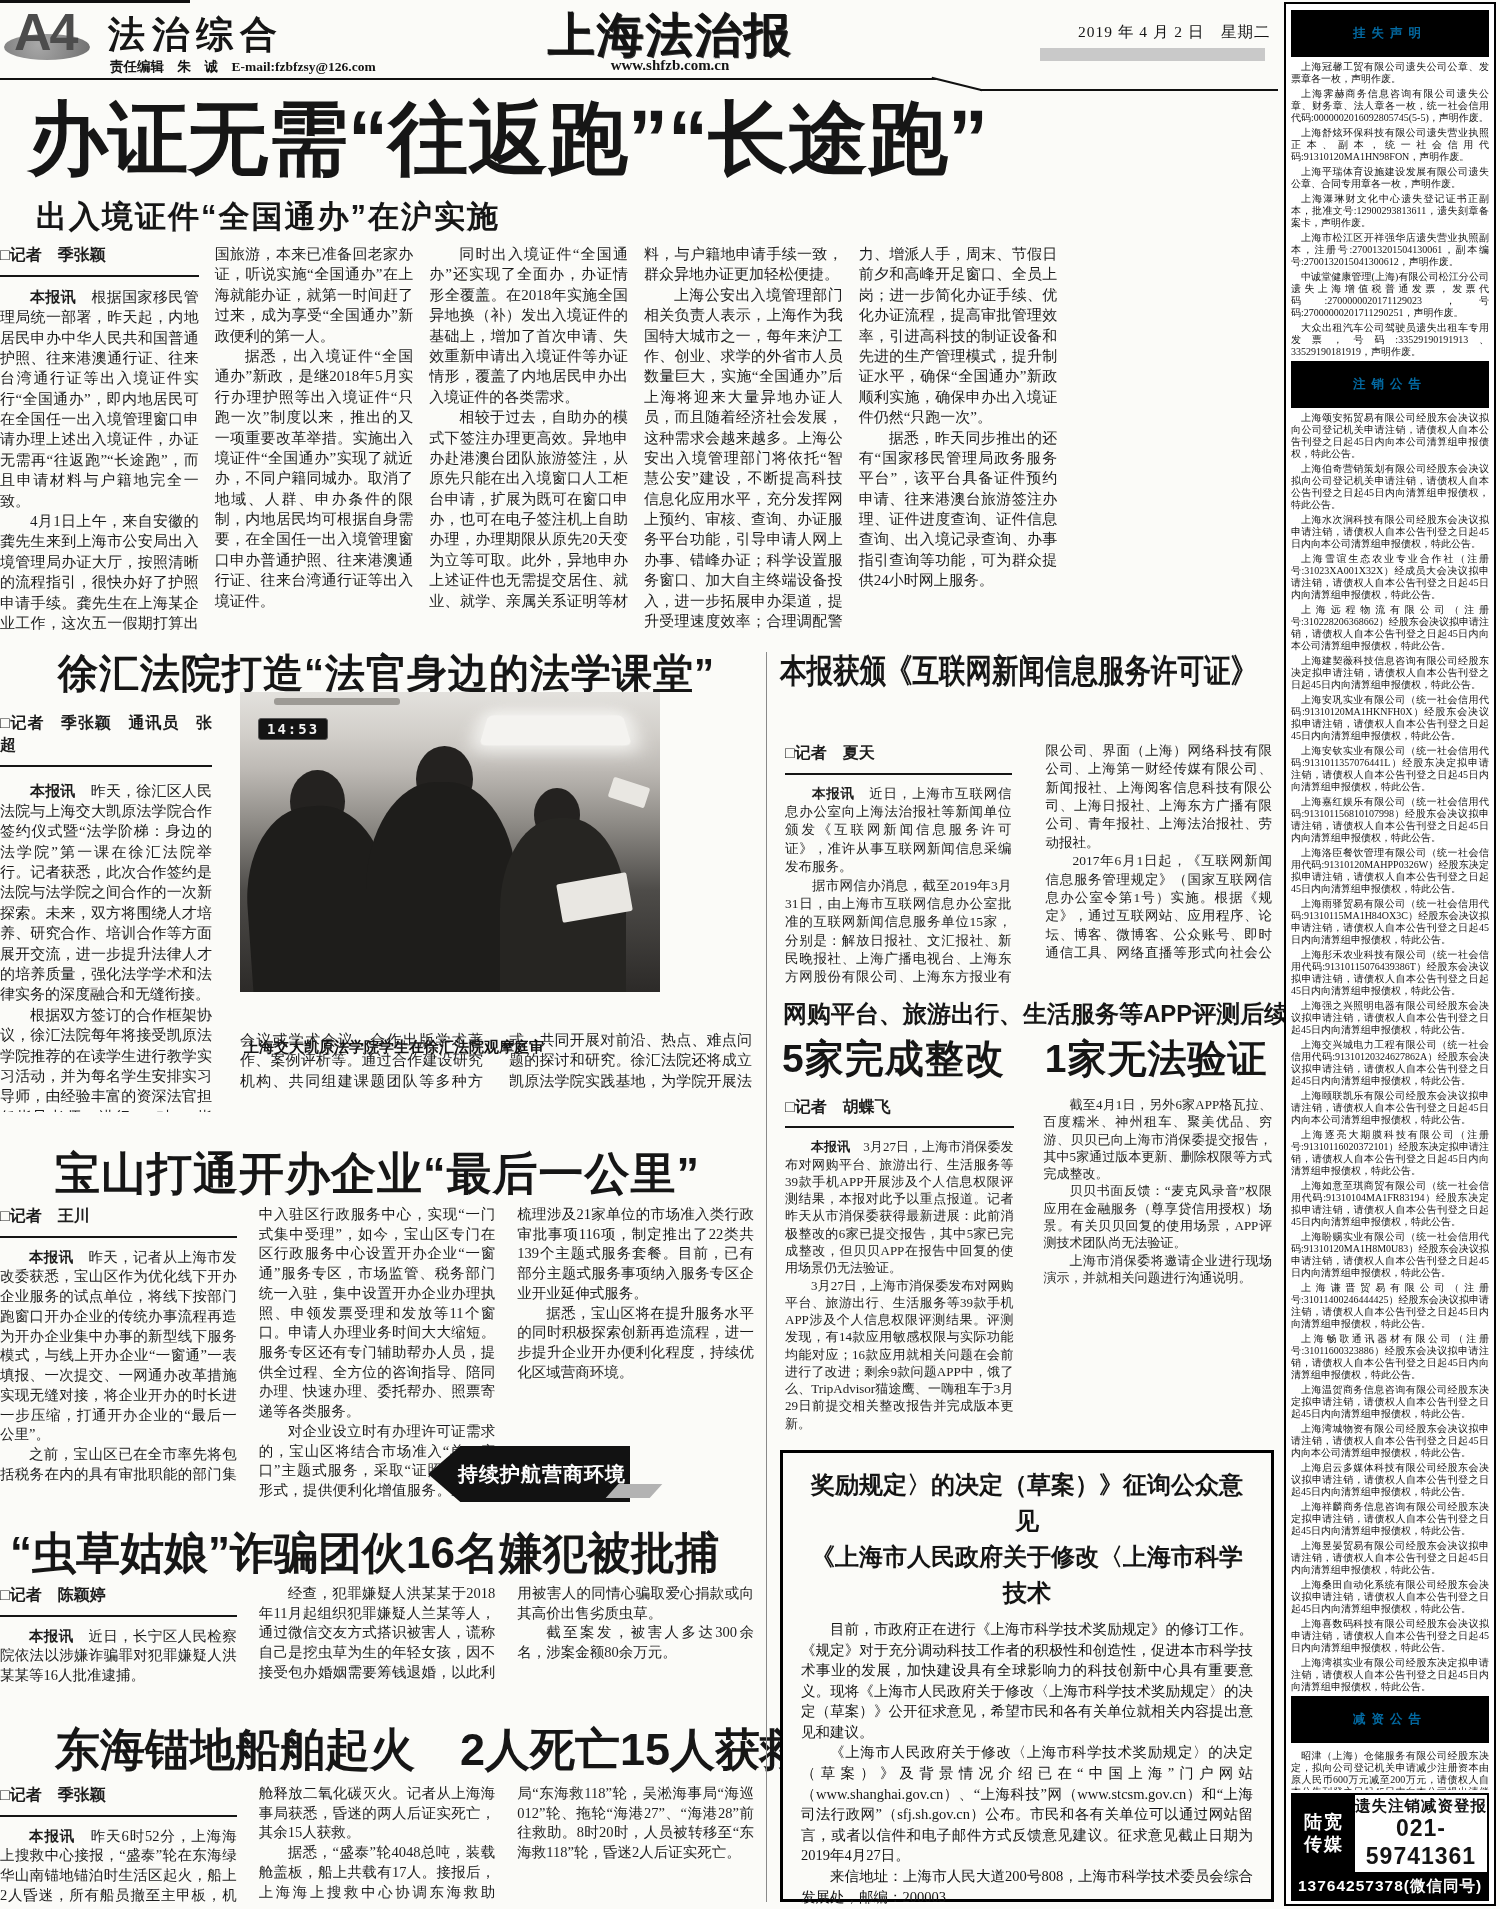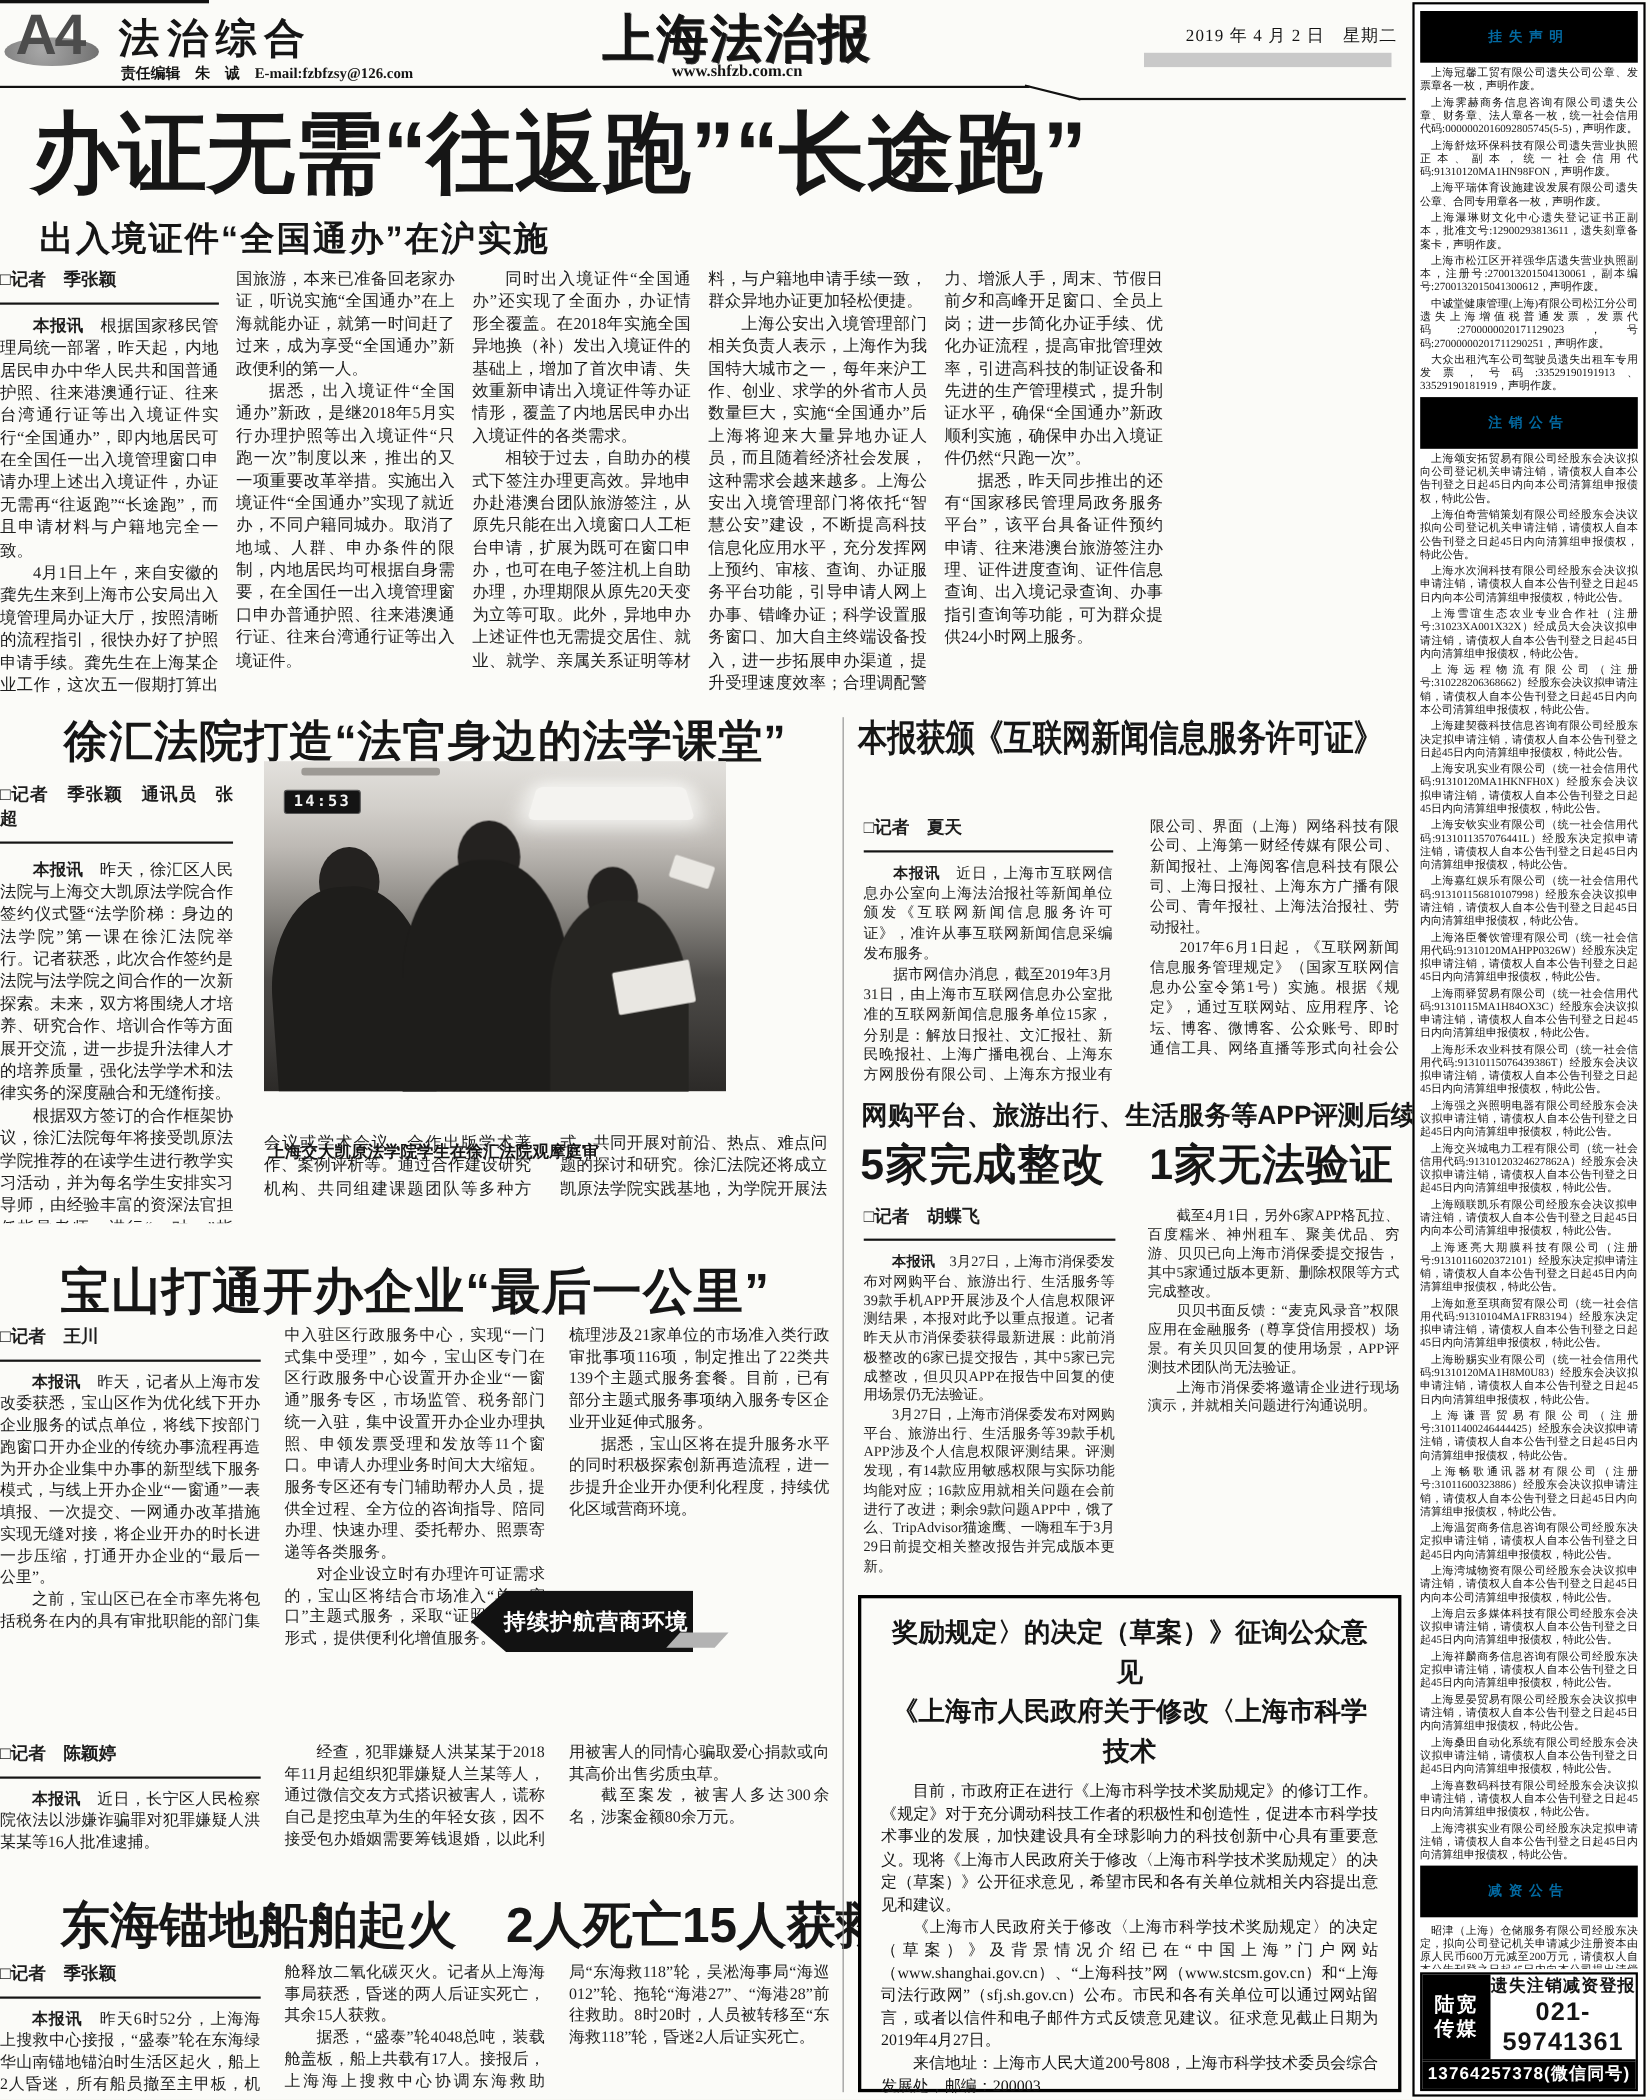--- a/index.html
+++ b/index.html
@@ -200,20 +200,21 @@
         <p>之前，宝山区已在全市率先将包括税务在内的具有审批职能的部门集中入驻区行政服务中心，实现“一门式集中受理”，如今，宝山区专门在区行政服务中心设置开办企业“一窗通”服务专区，市场监管、税务部门统一入驻，集中设置开办企业办理执照、申领发票受理和发放等11个窗口。申请人办理业务时间大大缩短。服务专区还有专门辅助帮办人员，提供全过程、全方位的咨询指导、陪同办理、快速办理、委托帮办、照票寄递等各类服务。</p>
         <p>对企业设立时有办理许可证需求的，宝山区将结合市场准入“单一窗口”主题式服务，采取“证照同办”的形式，提供便利化增值服务。宝山区梳理涉及21家单位的市场准入类行政审批事项116项，制定推出了22类共139个主题式服务套餐。目前，已有部分主题式服务事项纳入服务专区企业开业延伸式服务。</p>
         <p>据悉，宝山区将在提升服务水平的同时积极探索创新再造流程，进一步提升企业开办便利化程度，持续优化区域营商环境。</p>
       </div>
   </div>
   <div class="abs" id="banner">
     <span>持续护航营商环境</span>
   </div>
   <div class="abs" id="banner-stripe"></div>
 
+  <h2 class="abs hl" id="cc-hl">“虫草姑娘”诈骗团伙16名嫌犯被批捕</h2>
   <div class="abs body-txt cols" id="cc-body">
     <div class="byline">□记者　陈颖婷</div>
     <div>
         <p><b>本报讯</b>　近日，长宁区人民检察院依法以涉嫌诈骗罪对犯罪嫌疑人洪某某等16人批准逮捕。</p>
         <p>经查，犯罪嫌疑人洪某某于2018年11月起组织犯罪嫌疑人兰某等人，通过微信交友方式搭识被害人，谎称自己是挖虫草为生的年轻女孩，因不接受包办婚姻需要筹钱退婚，以此利用被害人的同情心骗取爱心捐款或向其高价出售劣质虫草。</p>
         <p>截至案发，被害人多达300余名，涉案金额80余万元。</p>
       </div>
   </div>
 
   <h2 class="abs hl" id="dh-hl">东海锚地船舶起火　2人死亡15人获救</h2>

